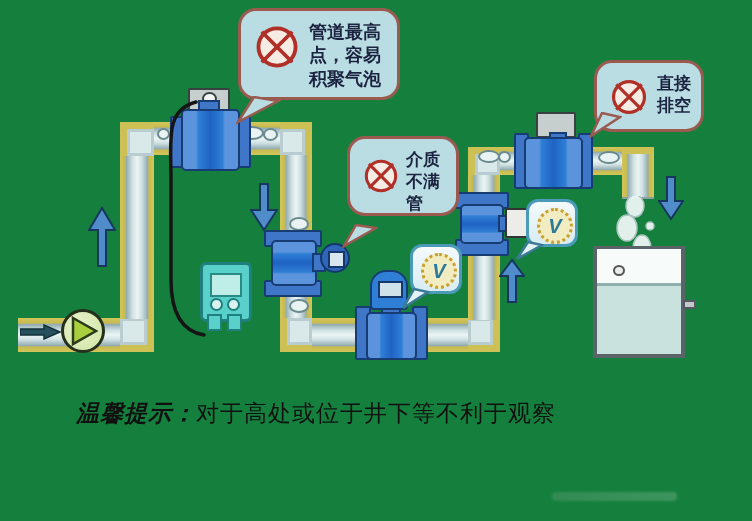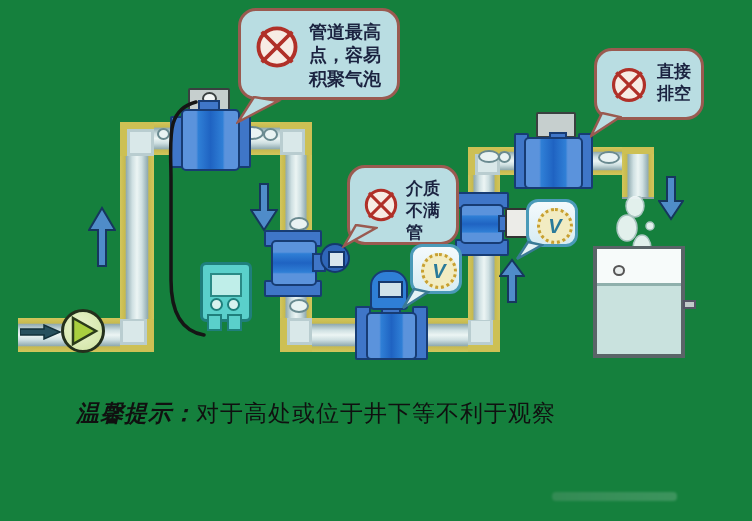--- a/index.html
+++ b/index.html
@@ -172,33 +172,33 @@
       <circle cx="22" cy="22" r="17" fill="#f7ece4" stroke="#b03028" stroke-width="3.5"></circle>
       <line x1="8" y1="8" x2="36" y2="36" stroke="#b03028" stroke-width="3.5"></line>
       <line x1="36" y1="8" x2="8" y2="36" stroke="#b03028" stroke-width="3.5"></line>
     </svg>
     <span class="txt">管道最高点，容易积聚气泡</span>
   </div>
   <svg class="abs" style="left:236px;top:96px;" width="46" height="28" viewBox="0 0 46 28">
     <polygon points="18,1 42,5 2,26" fill="#b9dde2" stroke="#9a5a50" stroke-width="2.5"></polygon>
   </svg>
 
-  <div class="abs bubble-warn" style="left:347px;top:165px;width:112px;height:80px;font-size:17px;">
+  <div class="abs bubble-warn" style="left:347px;top:136px;width:112px;height:80px;font-size:17px;">
     <svg width="38" height="38" viewBox="0 0 44 44" style="float:left;margin:8px 6px 0 0;">
       <circle cx="22" cy="22" r="17" fill="#f7ece4" stroke="#b03028" stroke-width="3.5"></circle>
       <line x1="8" y1="8" x2="36" y2="36" stroke="#b03028" stroke-width="3.5"></line>
       <line x1="36" y1="8" x2="8" y2="36" stroke="#b03028" stroke-width="3.5"></line>
     </svg>
     <span class="txt">介质不满管</span>
   </div>
   <svg class="abs" style="left:342px;top:224px;" width="36" height="24" viewBox="0 0 36 24">
     <polygon points="14,1 34,4 2,22" fill="#b9dde2" stroke="#9a5a50" stroke-width="2.5"></polygon>
   </svg>
 
-  <div class="abs bubble-warn" style="left:594px;top:48px;width:110px;height:72px;font-size:17px;">
+  <div class="abs bubble-warn" style="left:594px;top:60px;width:110px;height:72px;font-size:17px;">
     <svg width="40" height="40" viewBox="0 0 44 44" style="float:left;margin:4px 8px 0 0;">
       <circle cx="22" cy="22" r="17" fill="#f7ece4" stroke="#b03028" stroke-width="3.5"></circle>
       <line x1="8" y1="8" x2="36" y2="36" stroke="#b03028" stroke-width="3.5"></line>
       <line x1="36" y1="8" x2="8" y2="36" stroke="#b03028" stroke-width="3.5"></line>
     </svg>
     <span class="txt">直接排空</span>
   </div>
   <svg class="abs" style="left:590px;top:112px;" width="32" height="26" viewBox="0 0 32 26">
     <polygon points="12,1 30,5 1,24" fill="#b9dde2" stroke="#9a5a50" stroke-width="2.5"></polygon>
   </svg>

